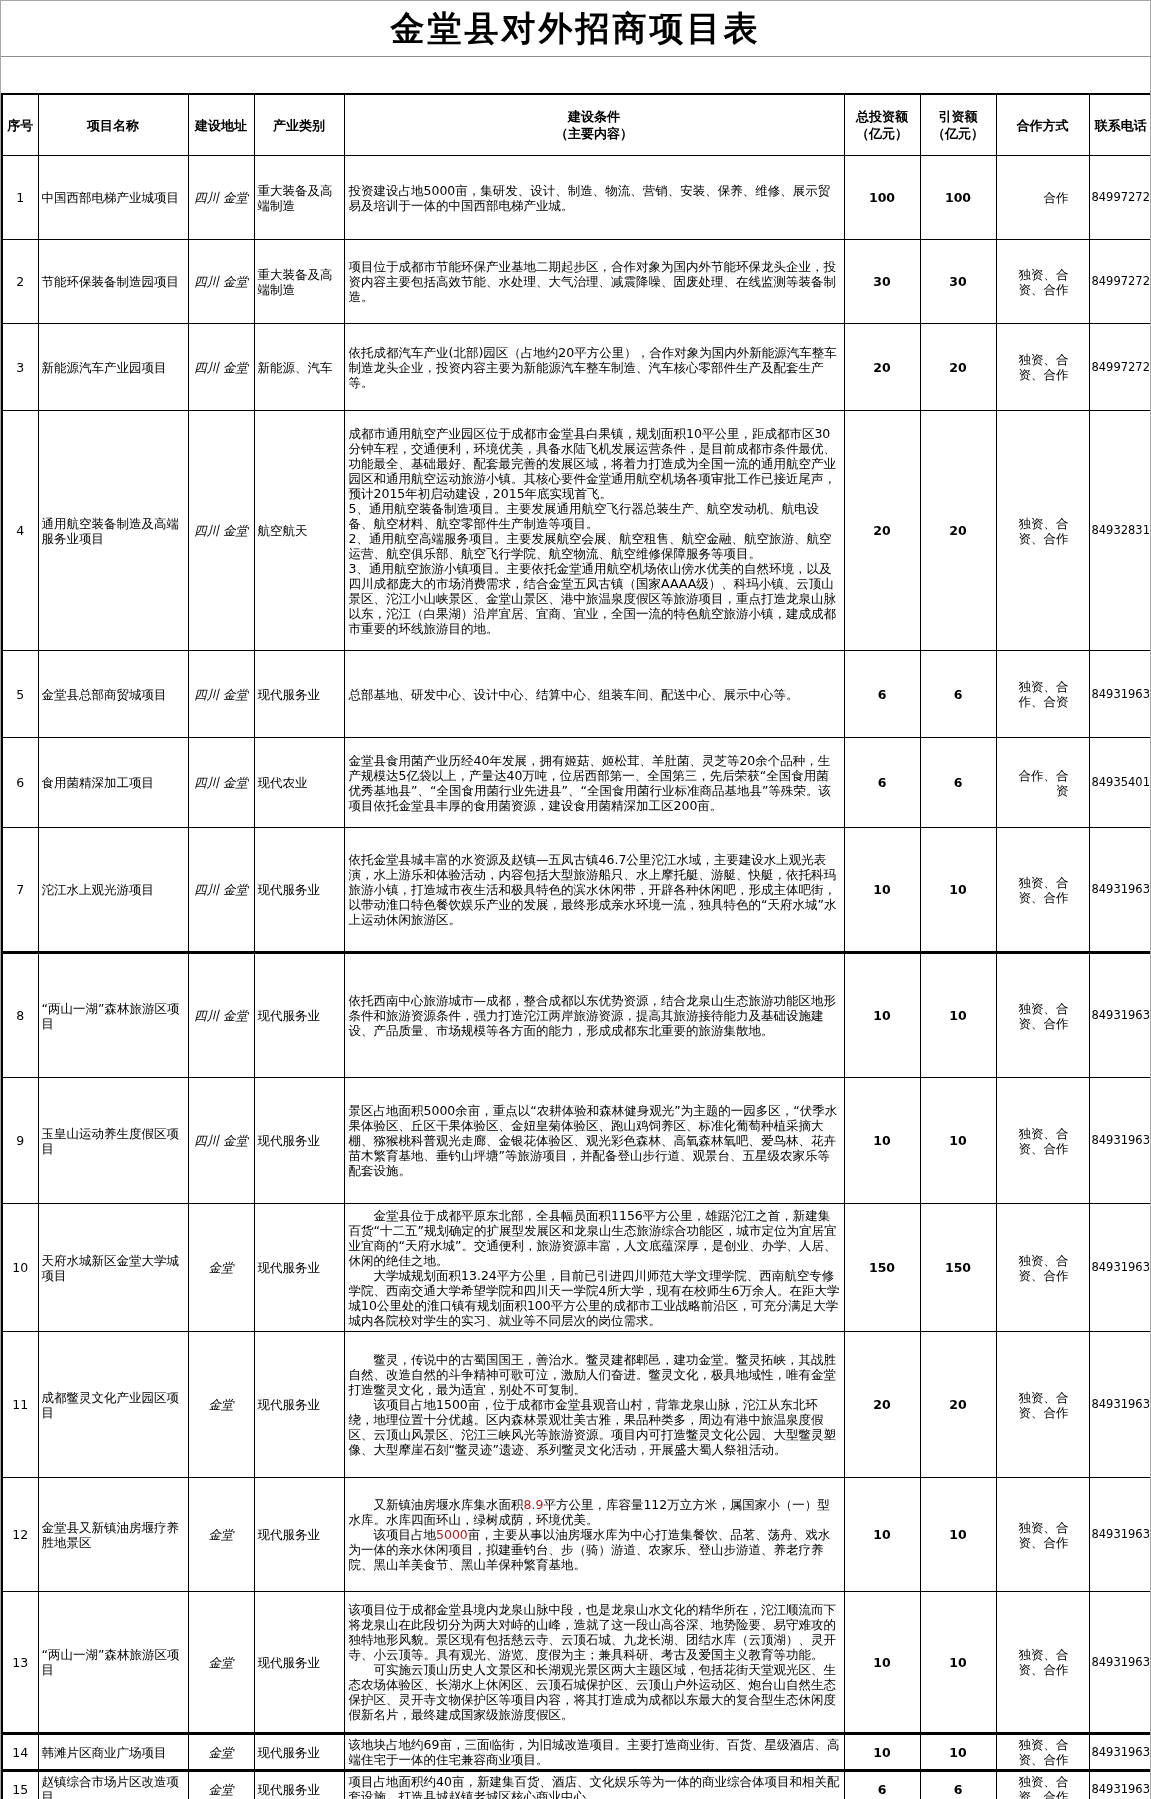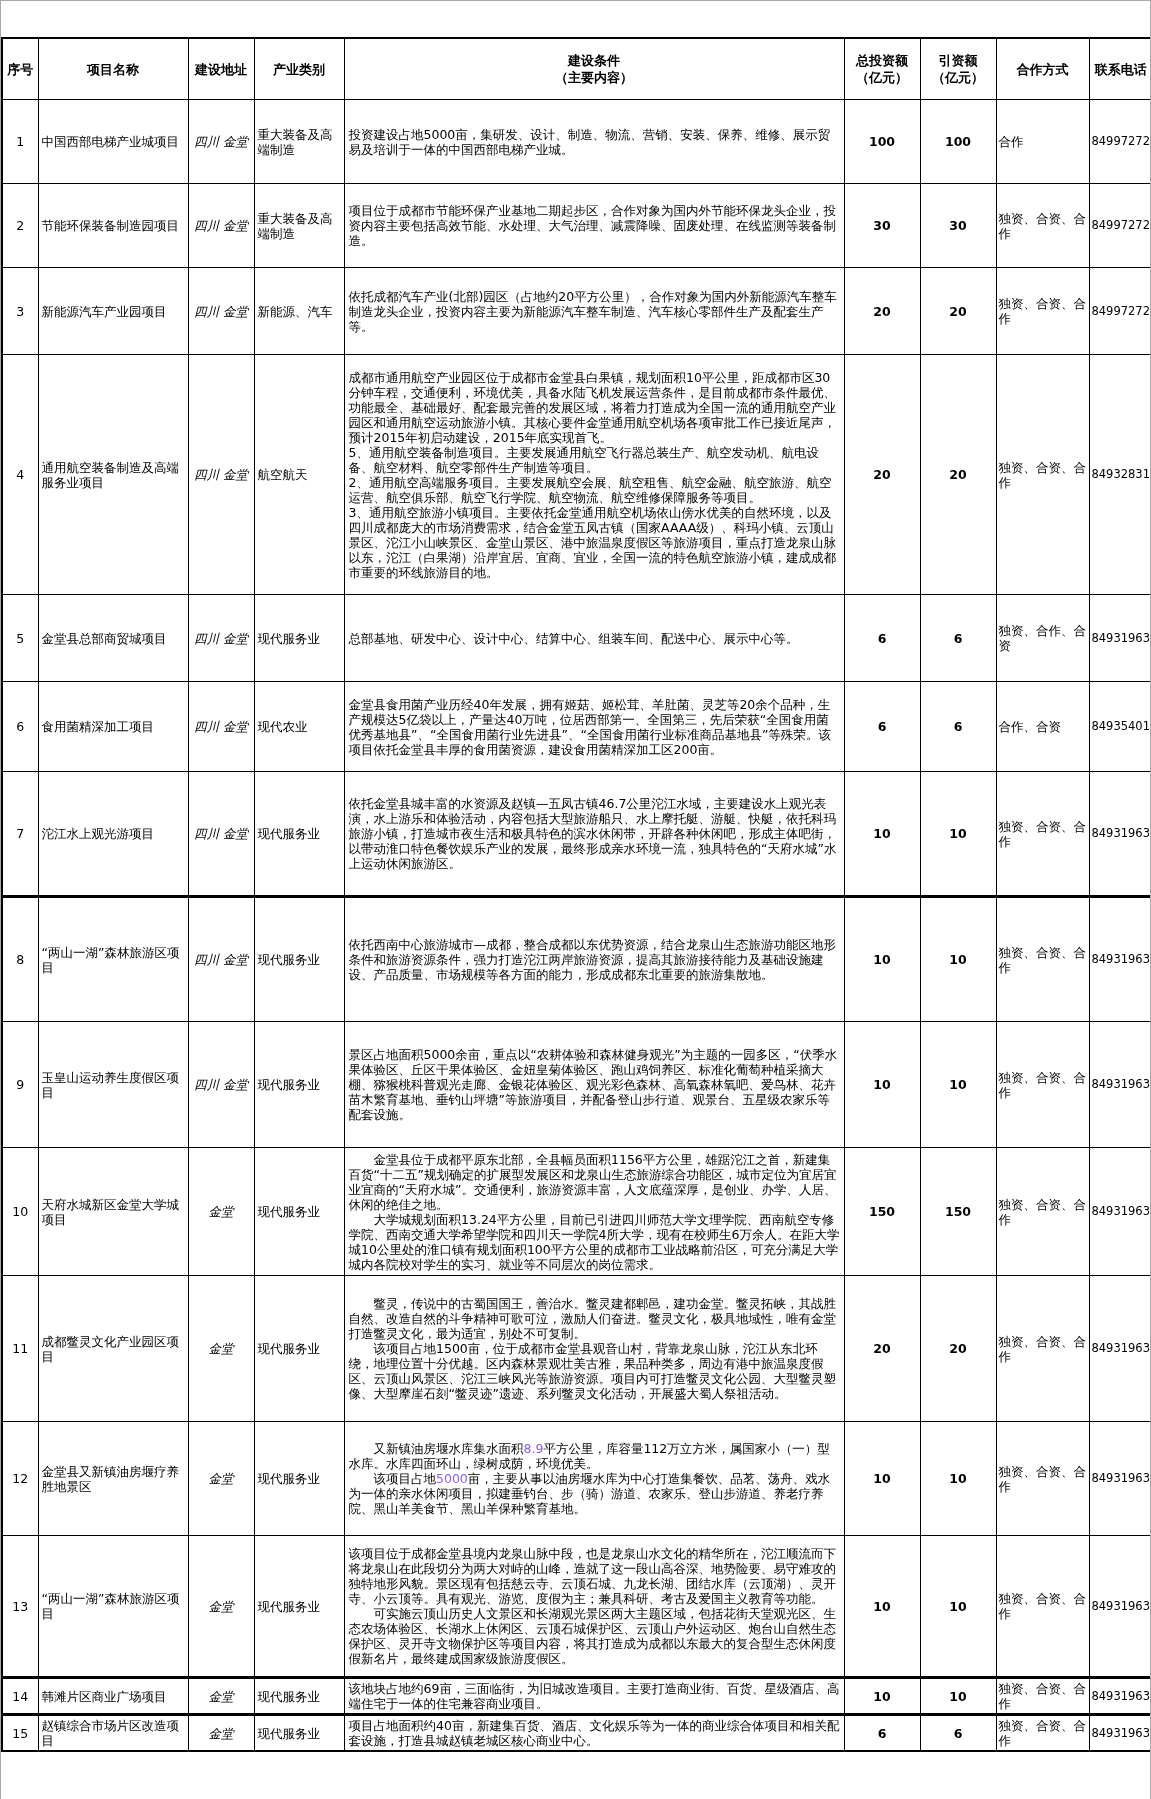--- a/index.html
+++ b/index.html
@@ -13,30 +13,33 @@
   table.projects{border-collapse:collapse;table-layout:fixed;width:1151px;border:2px solid #000;}
   th,td{border:1px solid #000;vertical-align:middle;overflow:hidden;}
   th{font-size:13px;font-weight:bold;text-align:center;white-space:pre-line;height:56px;line-height:17px;padding:2px;}
   td{font-size:12.5px;line-height:15px;padding:2px 3px;}
   td.c-no{text-align:center;padding:0 2px;}
   td.c-name{text-align:left;}
   td.c-addr{text-align:center;padding:2px 1px;font-style:italic;}
   td.c-cat{text-align:left;margin-left:16px;}
   td.c-cond{text-align:left;padding:2px 4px;}
   td.c-num{text-align:center;font-weight:bold;}
-  td.c-coop{text-align:left;padding:2px 2px;}
+  td.c-coop{text-align:right;padding:2px 20px;}
   td.c-phone{text-align:center;font-size:11.5px;padding:0 1px;}
   .para{margin:0;}
-  .hl{color:#8b5cf6;}
+  .hl{color:#b91c1c;}
   tr.thick-top td{border-top:3px solid #000;}
 </style>
 </head>
 <body>
 
 <div class="sheet">
+  <div class="title-row">
+    <div class="title">金堂县对外招商项目表</div>
+  </div>
   <div class="spacer-row"></div>
   <table class="projects">
     <colgroup>
       <col style="width:36px">
         <col style="width:150px">
         <col style="width:66px">
       <col style="width:90px">
         <col style="width:500px">
         <col style="width:76px">
       <col style="width:76px">

